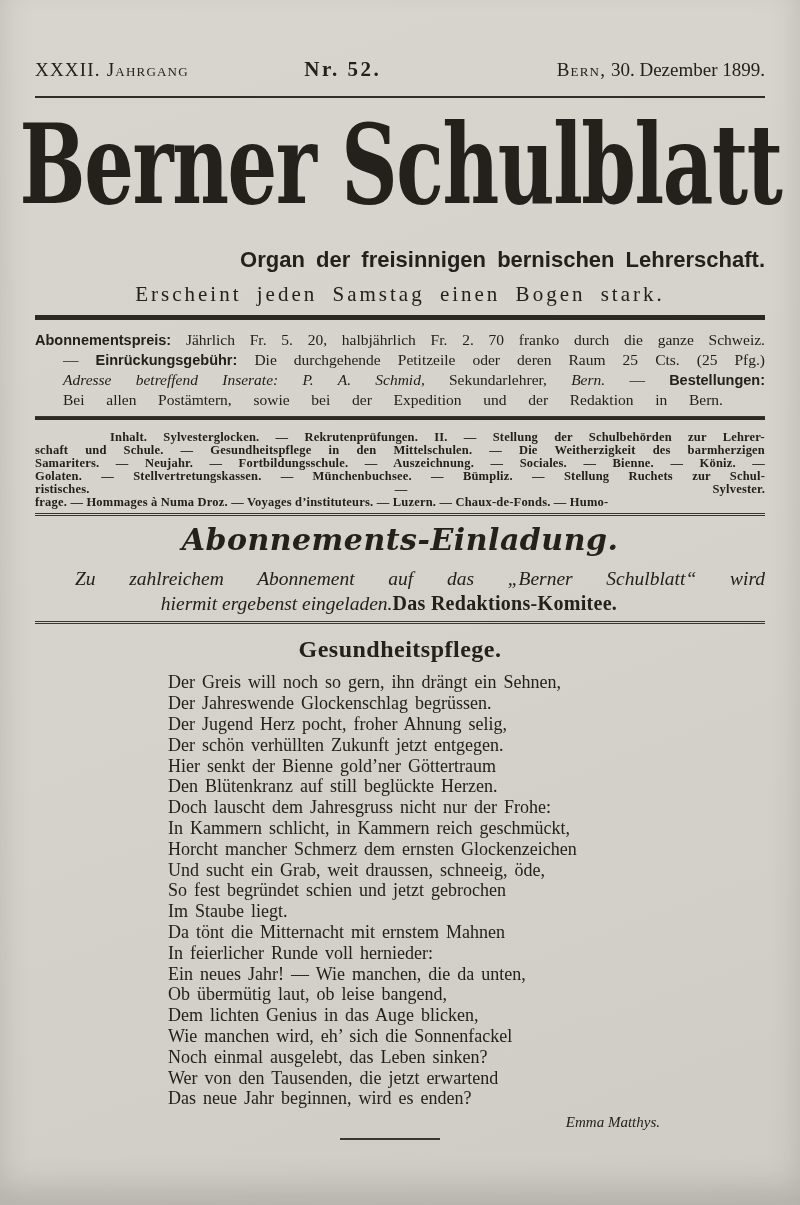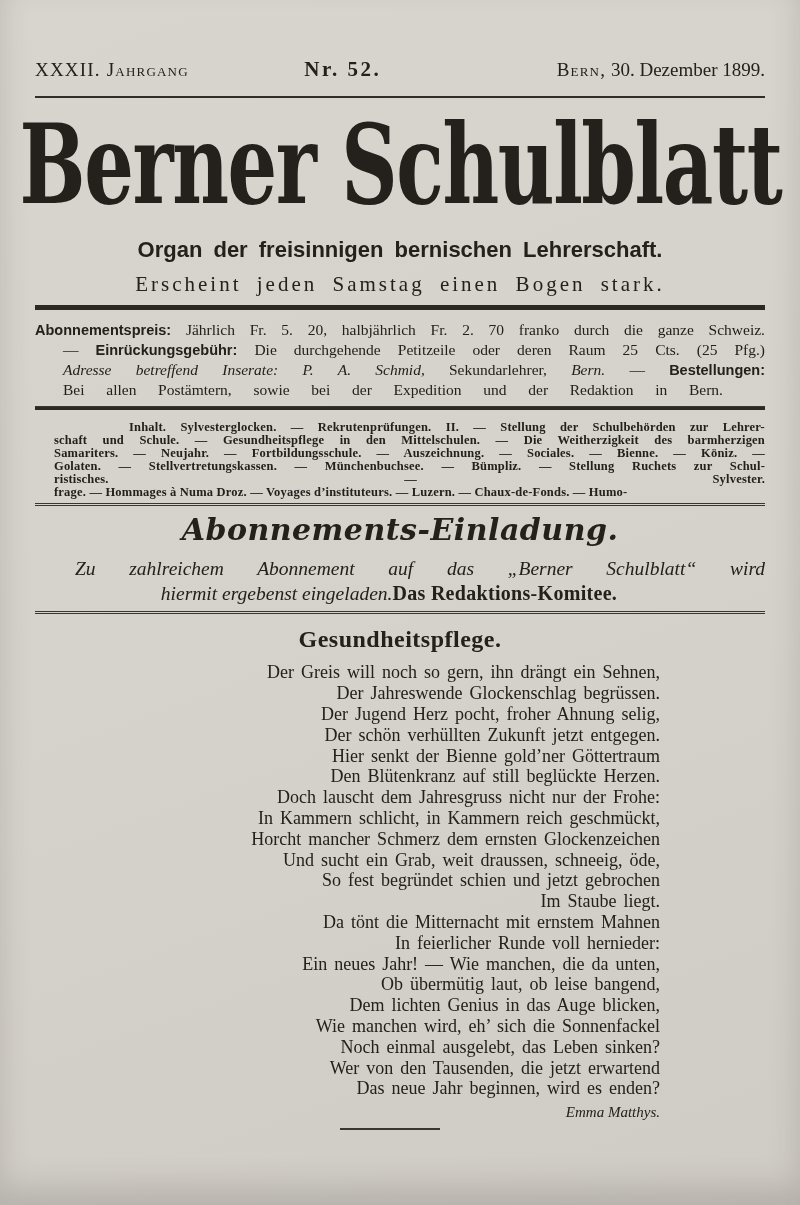--- a/index.html
+++ b/index.html
@@ -45,22 +45,22 @@
     font-family: "DejaVu Serif", serif;
     font-weight: bold;
     font-size: 110px;
     line-height: 118px;
     white-space: nowrap;
     letter-spacing: -2px;
     transform: scaleX(0.71);
     transform-origin: center top;
   }
   .subtitle {
-    margin-top: 12px;
-    text-align: center;
+    margin-top: 22px;
+    text-align: right;
     font-family: "Liberation Sans", sans-serif;
     font-weight: bold;
     font-size: 22px;
     line-height: 24px;
     word-spacing: 5px;
   }
   .frequency {
     margin-top: 9px;
     text-align: center;
     font-size: 21px;
@@ -82,21 +82,20 @@
   .label-sans { font-family: "Liberation Sans", sans-serif; font-weight: bold; font-size: 14.5px; }
   .ital { font-style: italic; }
 
   
   .contents {
     margin-top: 11px;
     font-weight: bold;
     font-size: 12.5px;
     line-height: 12.9px;
     letter-spacing: .2px;
-    margin-left: 19px;
   }
   .contents-line { text-align: justify; text-align-last: justify; }
   .contents-line:first-child { text-indent: 75px; }
   .contents-line:last-child { text-align-last: left; }
 
   
   .inv-heading {
     margin-top: 7px;
     text-align: center;
     font-family: "DejaVu Serif", serif;
@@ -114,21 +113,21 @@
   
   .article-heading {
     margin-top: 11px;
     text-align: center;
     font-weight: bold;
     font-size: 24px;
     line-height: 28px;
     letter-spacing: .5px;
   }
   .poem { margin-top: 9px; margin-left: 133px; width: 492px; font-size: 18px; line-height: 20.8px; word-spacing: 2.5px; }
-  .poem-line { white-space: nowrap; text-align: right; }
+  .poem-line { white-space: nowrap; }
   .signature {
     margin-left: 133px; width: 492px;
     margin-top: 4px;
     text-align: right;
     font-style: italic;
     font-size: 15px;
     line-height: 18px;
   }
   .end-rule { width: 100px; border-top: 2px solid #3a352e; margin: 7px auto 0 auto; margin-left: 305px; }
 </style>

